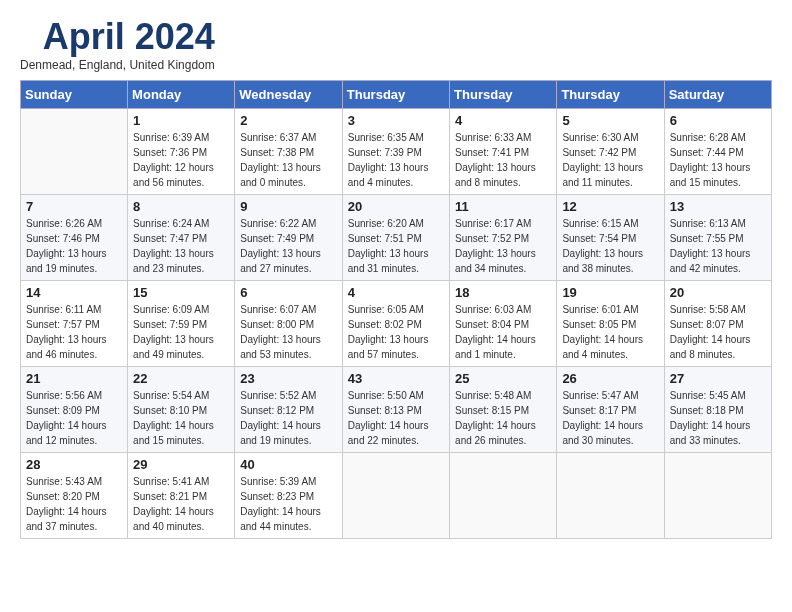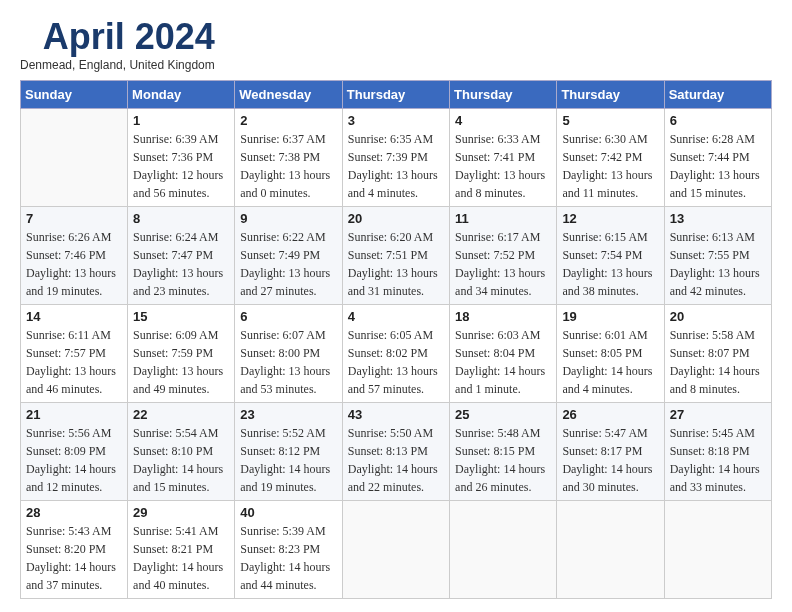--- a/index.html
+++ b/index.html
@@ -59,24 +59,23 @@
     .calendar-table tr:nth-child(even) td {
       background: #f5f7fa;
     }
     .day-number {
       font-size: 13px;
       font-weight: bold;
       color: #222;
       margin-bottom: 2px;
     }
     .day-info {
-      font-size: 12px;
+      font-size: 10px;
       color: #333;
       line-height: 1.5;
-      font-family: Liberation Serif, serif;
     }
     .empty-cell {
       background: #f9f9f9 !important;
     }
   </style>
 </head>
 <body>
 
 <div class="header-area">
   <div class="title-area">

